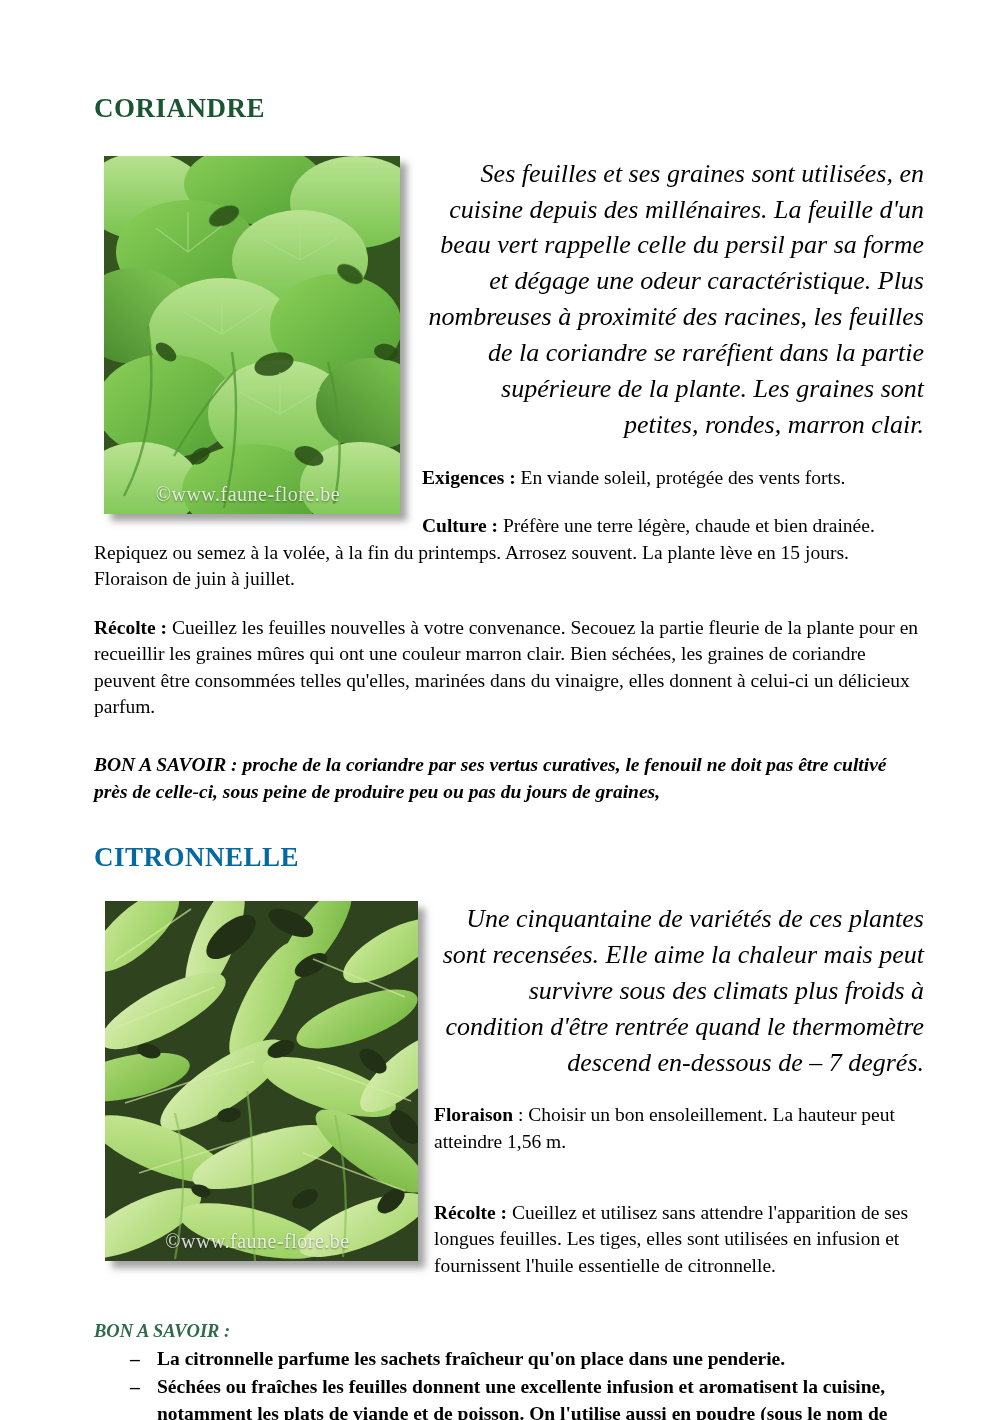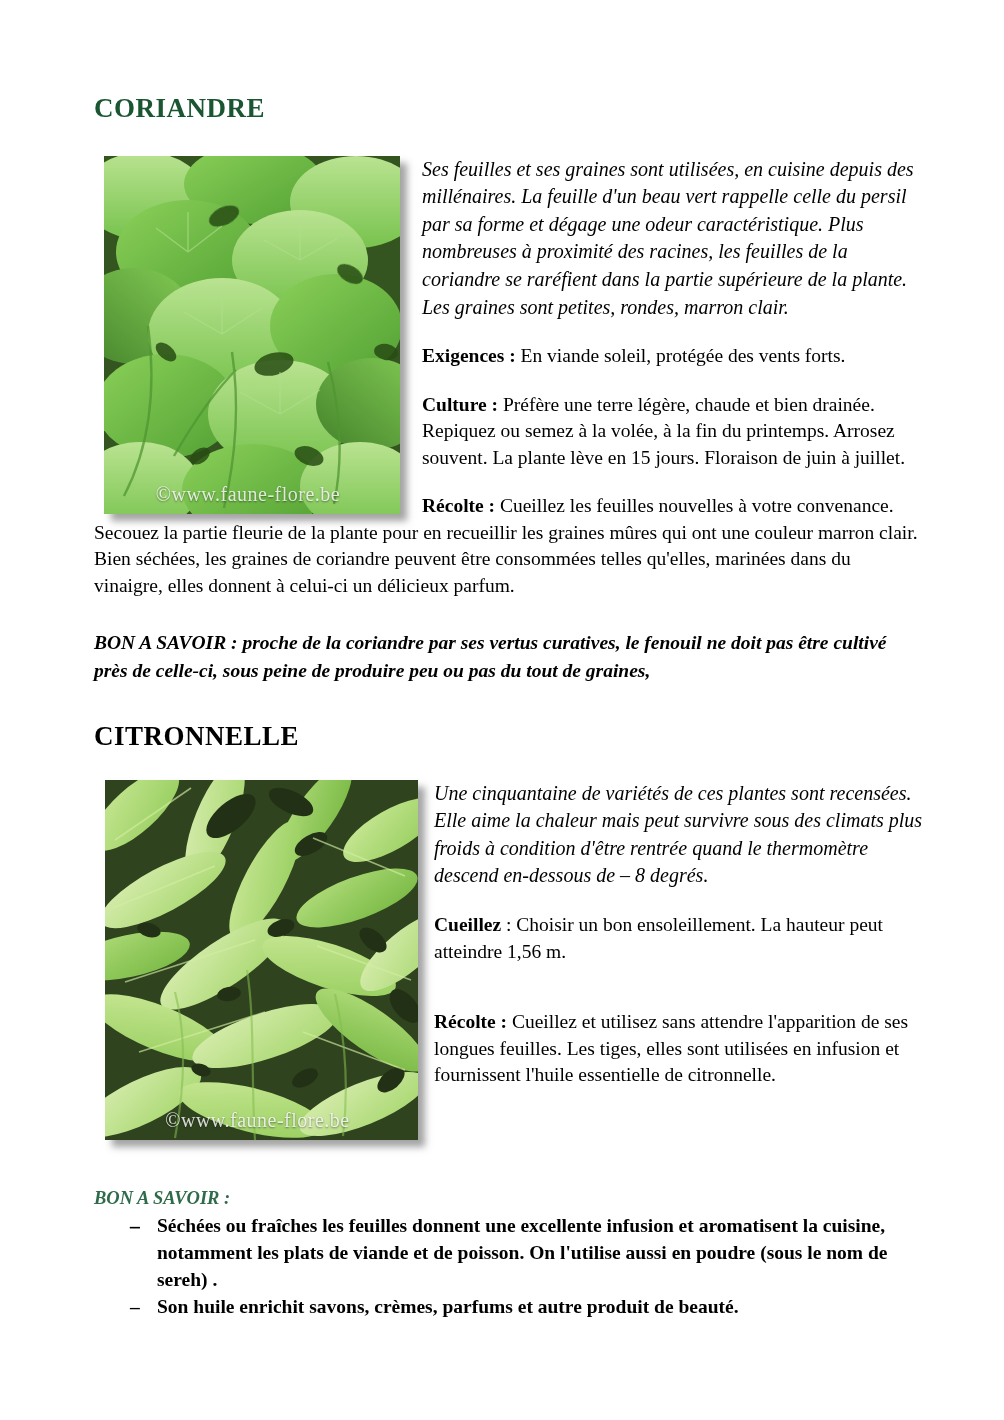--- a/index.html
+++ b/index.html
@@ -80,23 +80,23 @@
     pointer-events: none;
   }
 
   
   p {
     margin: 0;
     padding: 0;
   }
   .intro {
     font-style: italic;
-    font-size: 20px;
+    font-size: 26px;
     line-height: 1.38;
-    text-align: left;
+    text-align: right;
   }
   .body-para {
     font-size: 19.5px;
     line-height: 1.36;
     text-align: left;
   }
   .lbl {
     font-weight: bold;
     margin-top: 9px;
   }
@@ -229,24 +229,24 @@
 
     <p class="body-para">
       <span class="lbl">Récolte :</span><span> Cueillez les feuilles nouvelles à votre convenance. Secouez la partie fleurie de la plante pour en recueillir les graines mûres qui ont une couleur marron clair.  Bien séchées, les graines de coriandre peuvent être consommées telles qu'elles, marinées dans du vinaigre, elles donnent à celui-ci un délicieux parfum.</span>
     </p>
 
     <div class="clear"></div>
 
     <div class="spacer-lg"></div>
 
     <p class="note">
-      <span class="note-head">BON A SAVOIR : </span><span>proche de la coriandre par ses vertus curatives, le fenouil ne doit pas être cultivé près de celle-ci, sous peine de produire peu ou pas du tout de graines,</span>
-    </p>
-
-    <h1 class="section-title" style="color:#000000; margin-top:38px;">CITRONNELLE</h1>
+      <span class="note-head">BON A SAVOIR : </span><span>proche de la coriandre par ses vertus curatives, le fenouil ne doit pas être cultivé près de celle-ci, sous peine de produire peu ou pas du jours de graines,</span>
+    </p>
+
+    <h1 class="section-title" style="color:#0369a1; margin-top:38px;">CITRONNELLE</h1>
 
     <div class="photo" style="width:313px; height:360px; margin-top:28px; margin-left:11px; margin-right:16px;">
       <div class="frame">
         <svg class="leafcanvas" viewBox="0 0 313 360" preserveAspectRatio="none">
           <defs>
             <linearGradient id="lg1" x1="0" y1="0" x2="1" y2="1">
               <stop offset="0%" stop-color="#d2ee9e"></stop>
               <stop offset="100%" stop-color="#93cf5a"></stop>
             </linearGradient>
             <linearGradient id="lg2" x1="0" y1="0" x2="1" y2="1">
@@ -304,46 +304,46 @@
             <path d="M150 360 C 146 300, 150 240, 142 190"></path>
             <path d="M70 358 C 80 306, 82 258, 70 212"></path>
             <path d="M238 356 C 244 306, 240 258, 230 214"></path>
           </g>
           <rect x="0" y="0" width="313" height="360" fill="#b7e07a" opacity="0.12"></rect>
         </svg>
         <div class="watermark">©www.faune-flore.be</div>
       </div>
     </div>
 
-    <p class="intro" style="margin-top:28px;">Une cinquantaine de variétés de ces plantes sont recensées. Elle aime la chaleur mais peut survivre sous des climats plus froids à condition d'être rentrée quand le thermomètre descend en-dessous de – 8 degrés.</p>
-
-    <div class="spacer-md"></div>
-
-    <p class="body-para">
-      <span class="lbl">Cueillez</span><span> : Choisir un bon ensoleillement. La hauteur peut atteindre 1,56 m.</span>
+    <p class="intro" style="margin-top:28px;">Une cinquantaine de variétés de ces plantes sont recensées. Elle aime la chaleur mais peut survivre sous des climats plus froids à condition d'être rentrée quand le thermomètre descend en-dessous de – 7 degrés.</p>
+
+    <div class="spacer-md"></div>
+
+    <p class="body-para">
+      <span class="lbl">Floraison</span><span> : Choisir un bon ensoleillement. La hauteur peut atteindre 1,56 m.</span>
     </p>
 
     <div class="spacer-md"></div>
 
 
     <div class="spacer-md"></div>
 
     <p class="body-para">
       <span class="lbl">Récolte :</span><span> Cueillez et utilisez sans attendre l'apparition de ses longues feuilles. Les tiges, elles sont utilisées en infusion et fournissent l'huile essentielle de citronnelle.</span>
     </p>
 
     <div class="clear"></div>
 
     <div style="height:40px;"></div>
 
     <p class="savoir-head">BON A SAVOIR :</p>
 
     <ul class="dash-list">
       <li>
-        <span class="dash">–</span>
+        <span class="dash">–</span><span>La citronnelle parfume les sachets fraîcheur qu'on place dans une penderie.</span>
       </li>
       <li>
         <span class="dash">–</span><span>Séchées ou fraîches les feuilles donnent une excellente infusion et aromatisent la cuisine, notamment les plats de viande et de poisson. On l'utilise aussi en poudre (sous le nom de sereh) .</span>
       </li>
       <li>
         <span class="dash">–</span><span>Son huile enrichit savons, crèmes, parfums et autre produit de beauté.</span>
       </li>
     </ul>
 
   </div>

